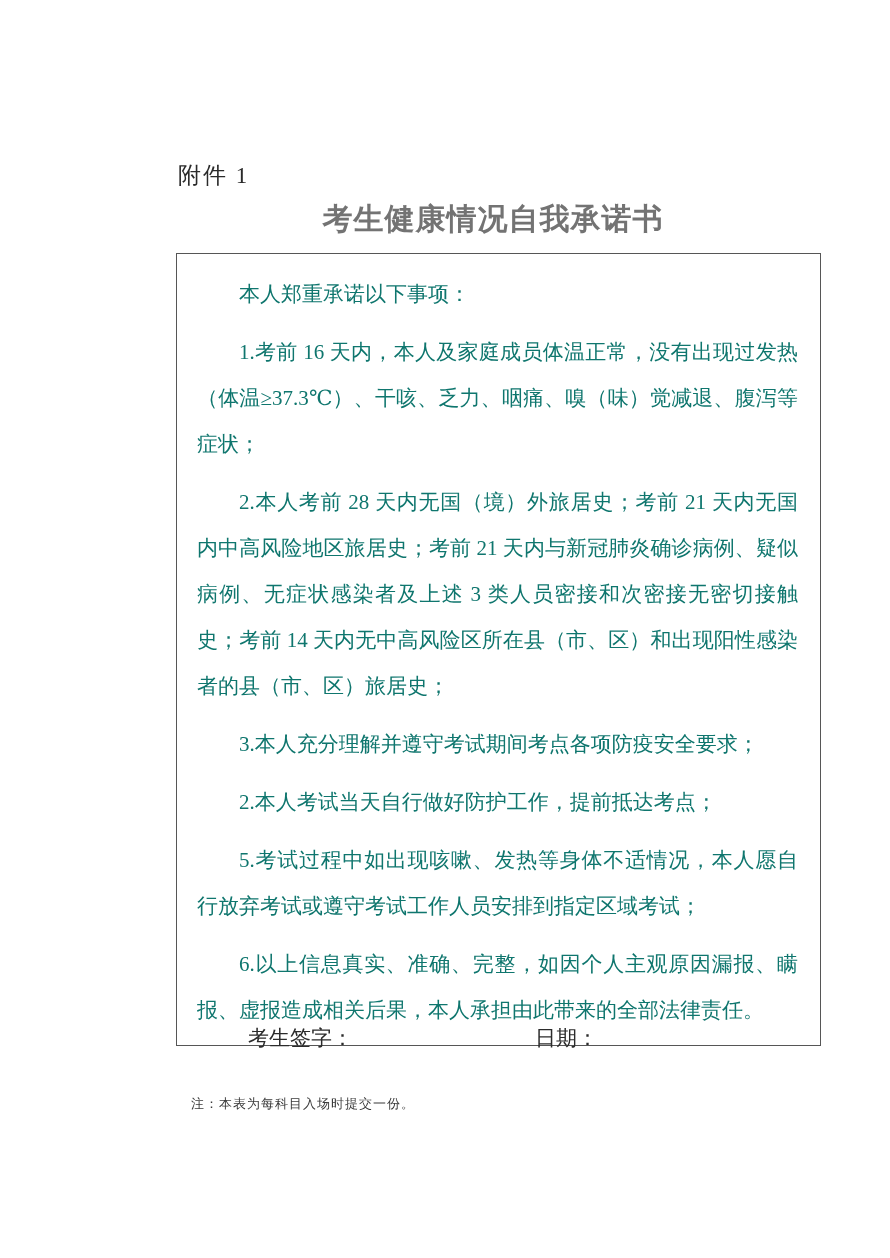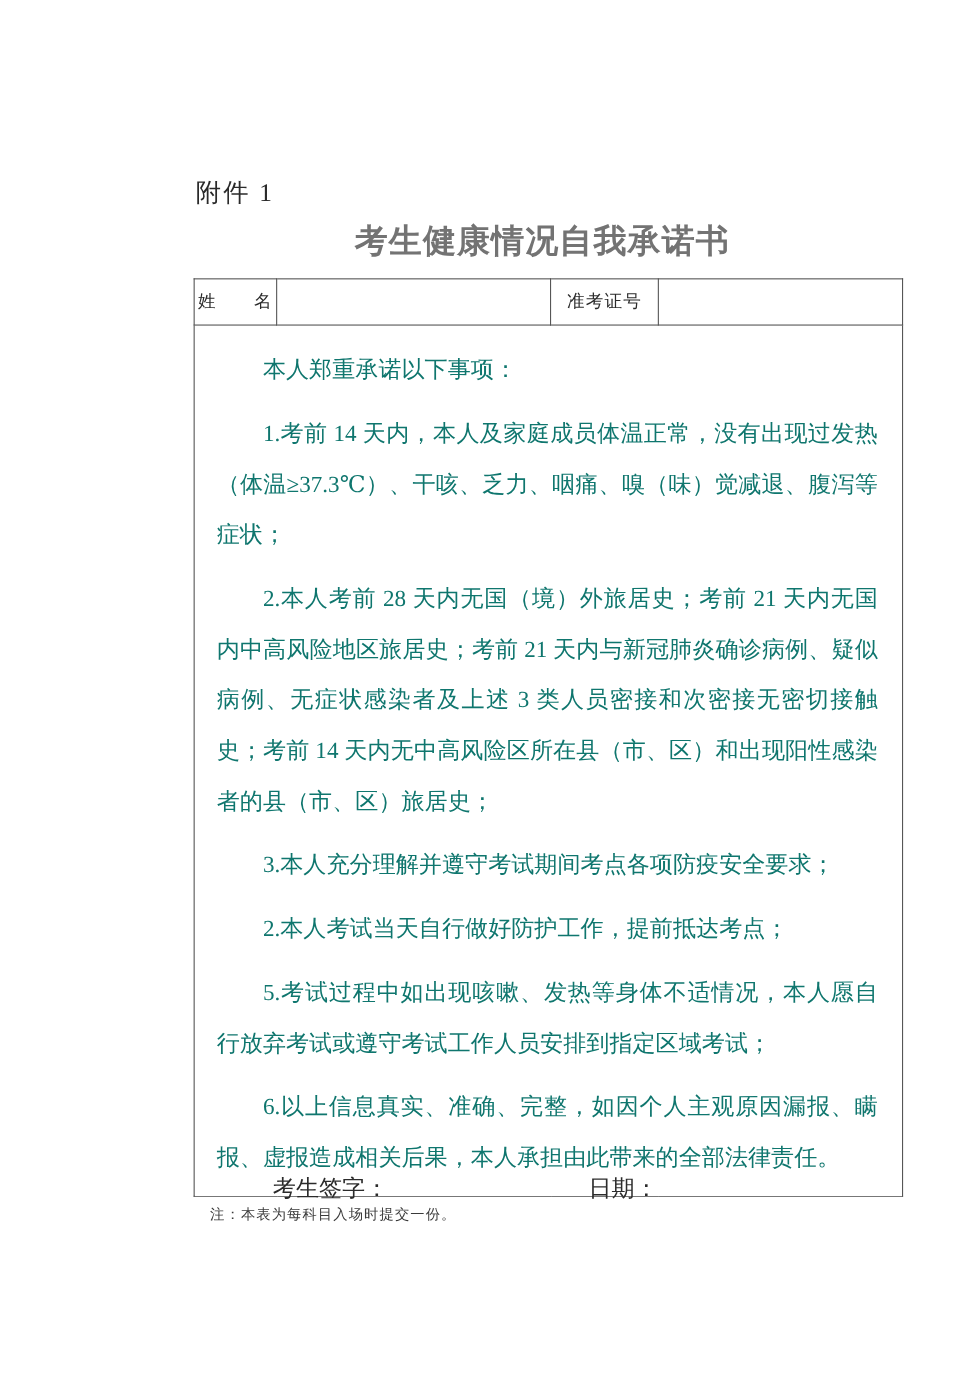--- a/index.html
+++ b/index.html
@@ -70,30 +70,24 @@
   <div class="doc-title">考生健康情况自我承诺书</div>
 
   <table class="form">
     <colgroup>
       <col style="width:75px">
         <col style="width:249px">
         <col style="width:98px">
         <col style="width:222px">
     </colgroup>
     <tbody>
-        <tr class="r1">
-      <td class="lbl">姓　　名</td>
-      <td></td>
-      <td class="lbl">准考证号</td>
-      <td></td>
-    </tr>
     <tr>
       <td class="body-cell" colspan="4">
         <p>本人郑重承诺以下事项：</p>
-        <p>1.考前 14 天内，本人及家庭成员体温正常，没有出现过发热（体温≥37.3℃）、干咳、乏力、咽痛、嗅（味）觉减退、腹泻等症状；</p>
+        <p>1.考前 16 天内，本人及家庭成员体温正常，没有出现过发热（体温≥37.3℃）、干咳、乏力、咽痛、嗅（味）觉减退、腹泻等症状；</p>
         <p>2.本人考前 28 天内无国（境）外旅居史；考前 21 天内无国内中高风险地区旅居史；考前 21 天内与新冠肺炎确诊病例、疑似病例、无症状感染者及上述 3 类人员密接和次密接无密切接触史；考前 14 天内无中高风险区所在县（市、区）和出现阳性感染者的县（市、区）旅居史；</p>
         <p>3.本人充分理解并遵守考试期间考点各项防疫安全要求；</p>
         <p>2.本人考试当天自行做好防护工作，提前抵达考点；</p>
         <p>5.考试过程中如出现咳嗽、发热等身体不适情况，本人愿自行放弃考试或遵守考试工作人员安排到指定区域考试；</p>
         <p>6.以上信息真实、准确、完整，如因个人主观原因漏报、瞒报、虚报造成相关后果，本人承担由此带来的全部法律责任。</p>
         <div class="sig-line">
           <span class="sig-name">考生签字：</span>
           <span class="sig-date">日期：</span>
         </div>
       </td>

